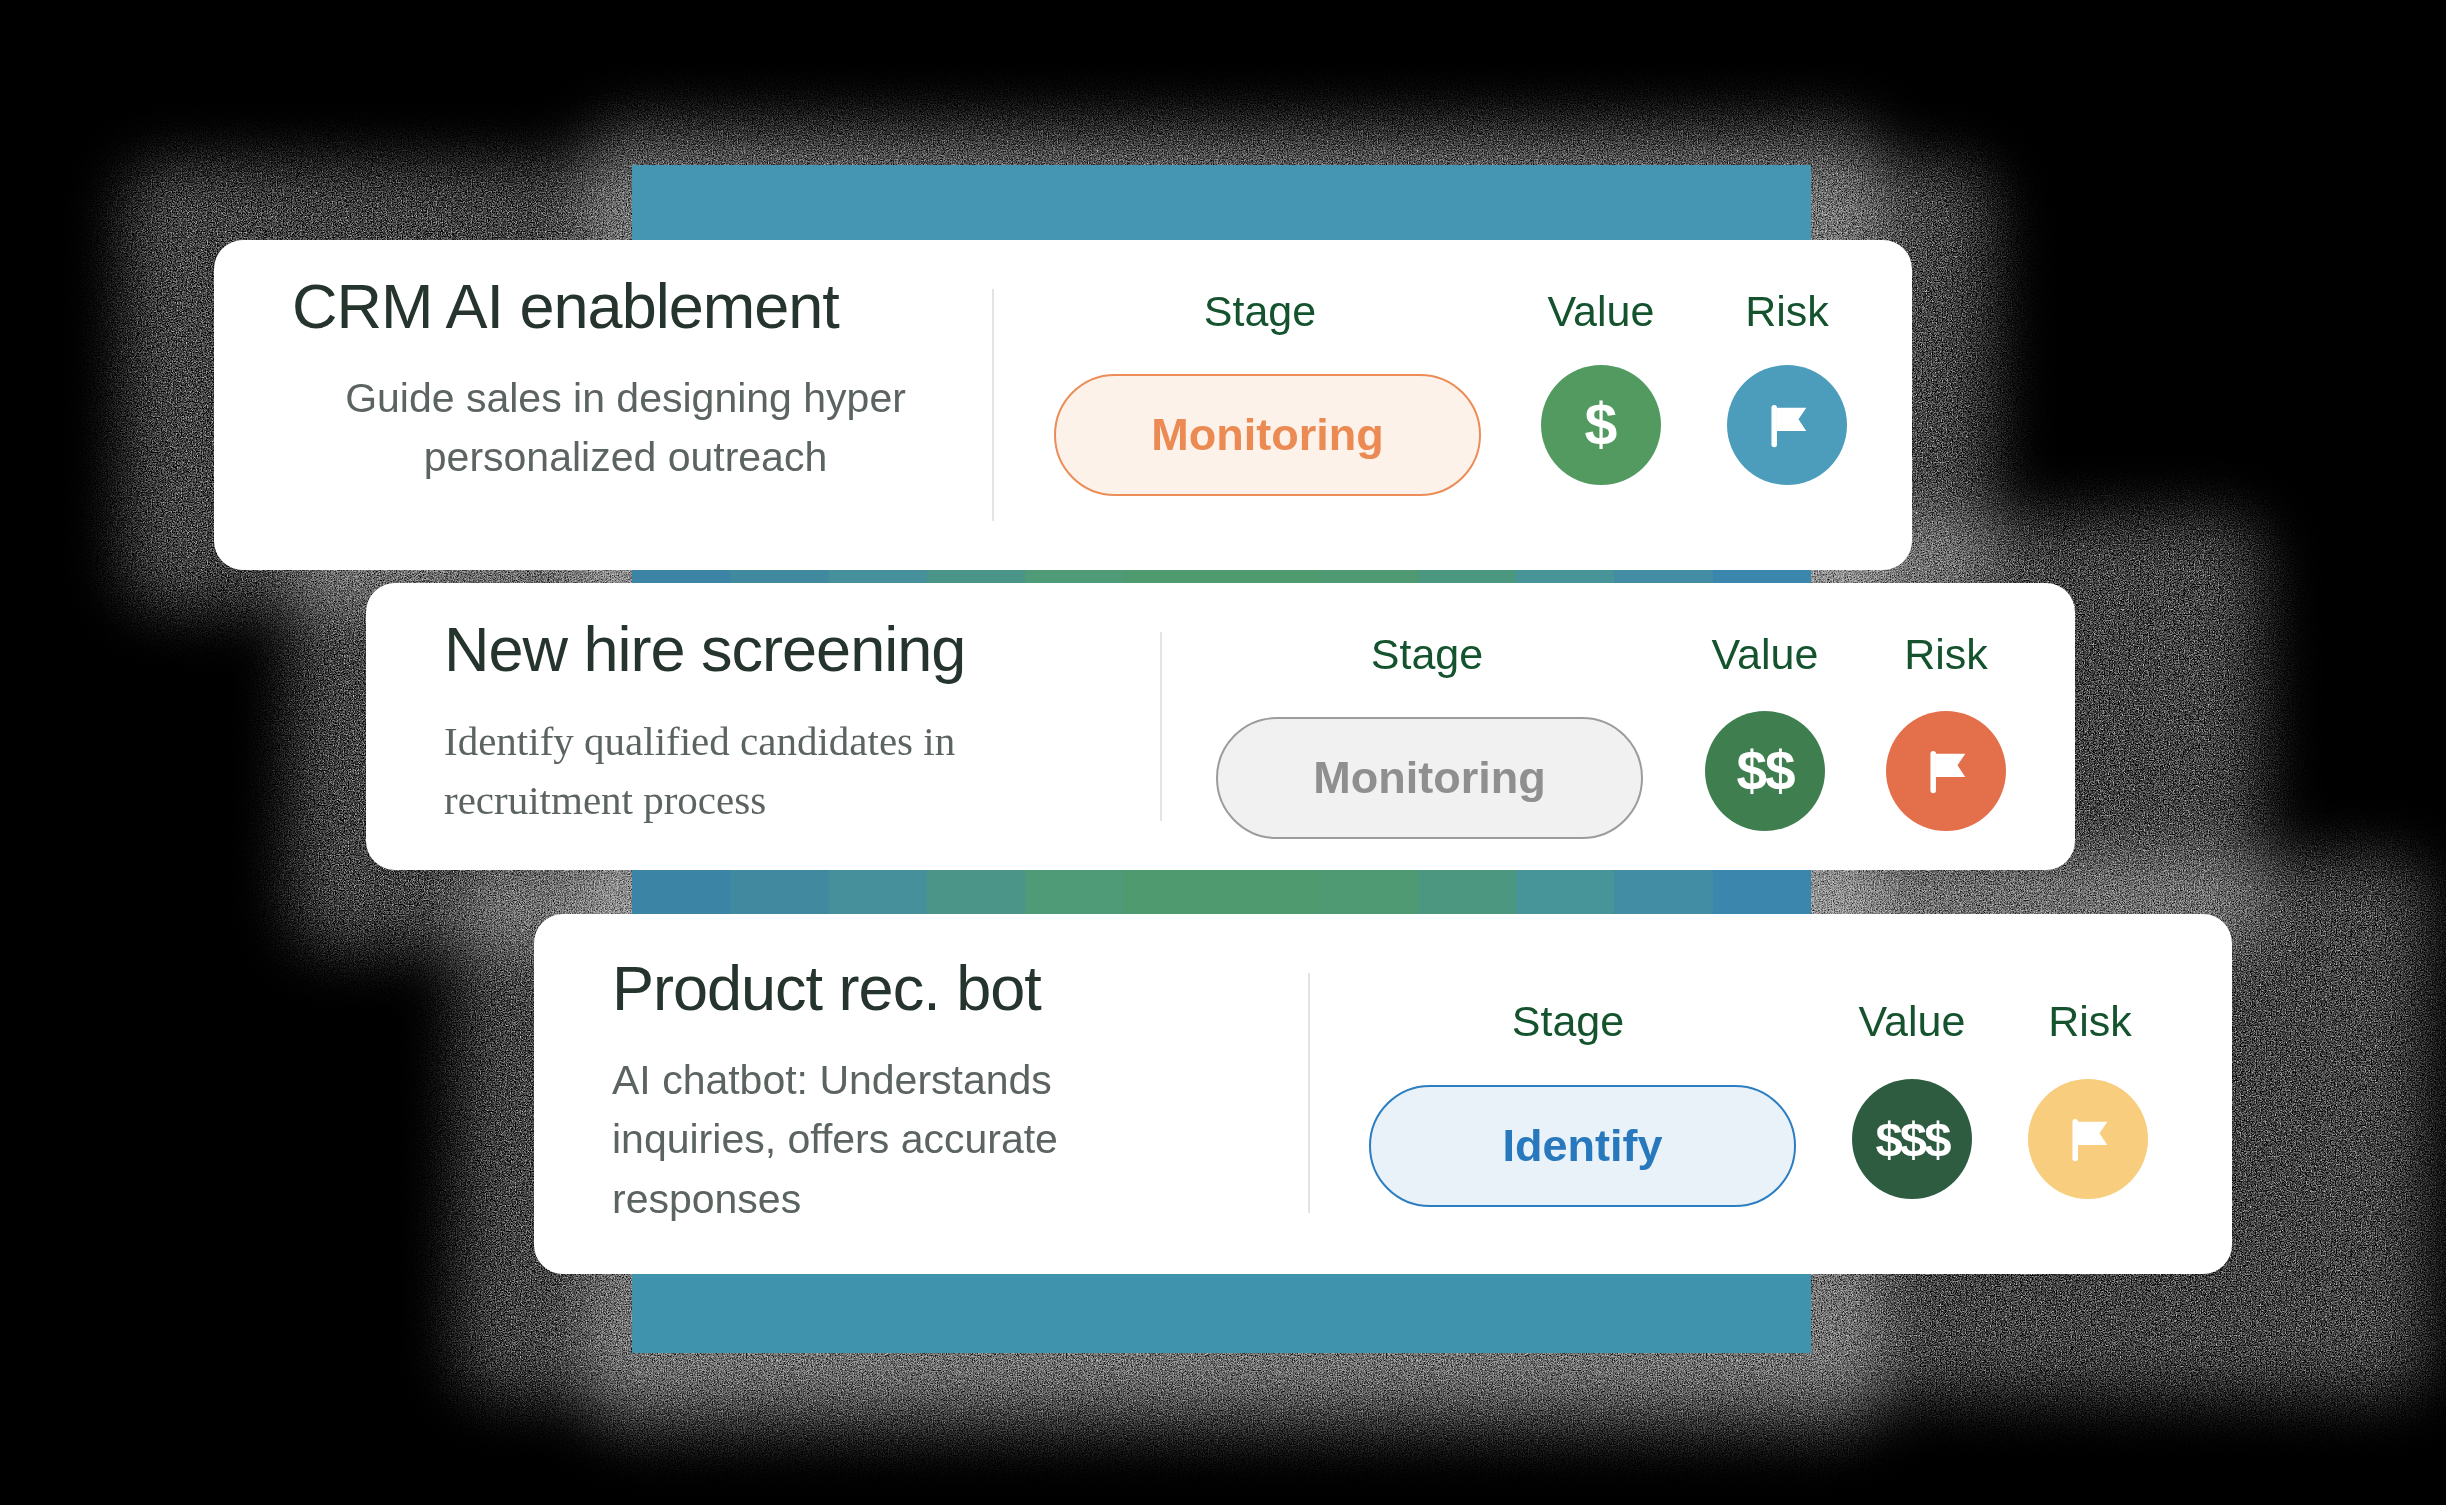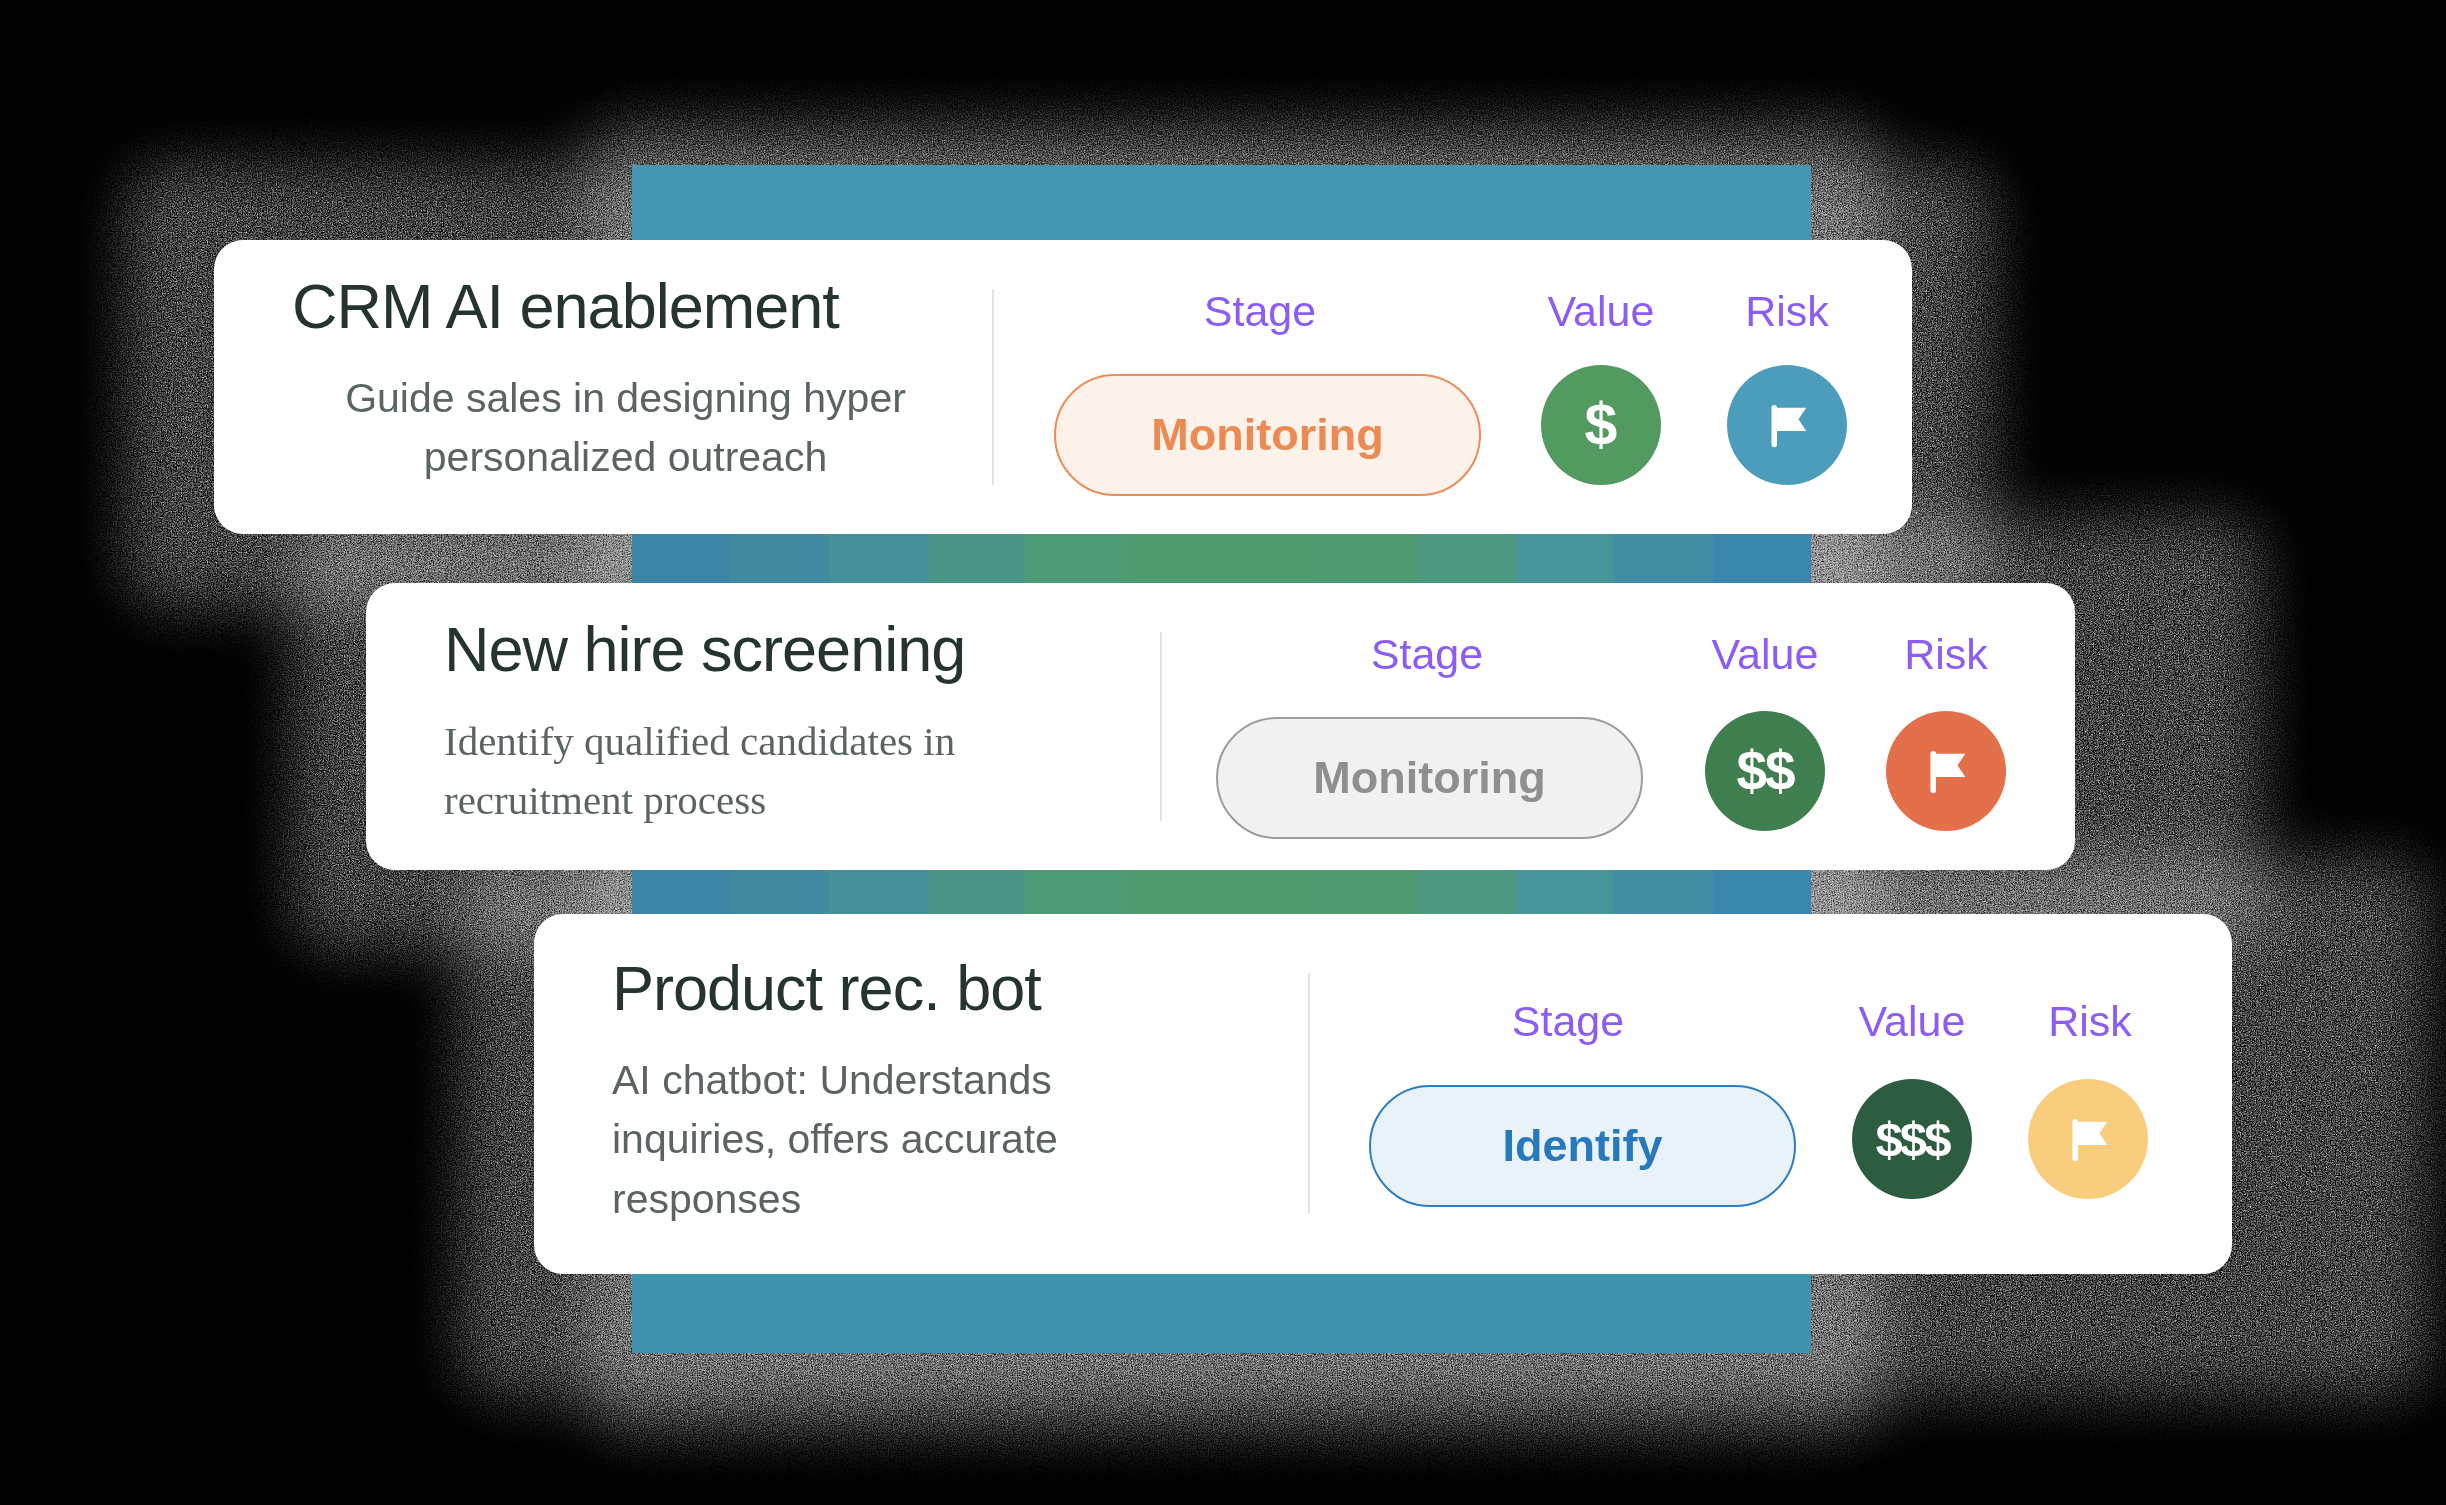--- a/index.html
+++ b/index.html
@@ -12,35 +12,35 @@
   .sh-band{left:586px;top:123px;width:1296px;height:1309px;}
   .sh-c1{left:125px;top:165px;width:1868px;height:443px;}
   .sh-c2{left:292px;top:518px;width:1970px;height:431px;}
   .sh-c3{left:459px;top:859px;width:1970px;height:537px;}
   
   .band{position:absolute;left:632px;top:165px;width:1179px;height:1188px;}
   .band-stripes{position:absolute;left:0;right:0;top:227px;height:863px;}
   .band-bottom{position:absolute;left:0;right:0;bottom:0;height:147px;}
   
   .card{position:absolute;background:#fff;border-radius:29px;}
-  .c1{left:214px;top:240px;width:1698px;height:294px;}
+  .c1{left:214px;top:240px;width:1698px;height:330px;}
   .c2{left:366px;top:583px;width:1709px;height:287px;}
   .c3{left:534px;top:914px;width:1698px;height:360px;}
   .title{position:absolute;left:78px;top:29px;font-size:63px;line-height:1.2;
          color:#25342d;letter-spacing:-1px;}
   .c3 .title{top:37px;}
   .desc{position:absolute;left:78px;font-size:41px;line-height:1.45;color:#5c6460;}
   .c1 .desc{top:129px;width:667px;text-align:center;}
   .c2 .desc{top:129px;width:706px;font-family:Liberation Serif, serif;}
   .c3 .desc{top:137px;width:568px;}
   .divider{position:absolute;width:2px;background:#e3e3e3;top:49px;bottom:49px;}
   .c1 .divider{left:778px;}
   .c2 .divider{left:794px;}
   .c3 .divider{left:774px;top:59px;bottom:61px;}
-  .col-label{position:absolute;font-size:43px;color:#8b5cf6;
+  .col-label{position:absolute;font-size:43px;color:#14532d;
              transform:translateX(-50%);white-space:nowrap;}
   .c1 .col-label,.c2 .col-label{top:47px;}
   .c3 .col-label{top:83px;}
   .c1 .lbl-stage{left:1046px;}.c1 .lbl-value{left:1387px;}.c1 .lbl-risk{left:1573px;}
   .c2 .lbl-stage{left:1061px;}.c2 .lbl-value{left:1399px;}.c2 .lbl-risk{left:1580px;}
   .c3 .lbl-stage{left:1034px;}.c3 .lbl-value{left:1378px;}.c3 .lbl-risk{left:1556px;}
   .pill{position:absolute;width:427px;height:122px;border:2.9px solid;border-radius:69px;
         box-sizing:border-box;display:flex;align-items:center;justify-content:center;
         font-size:45px;font-weight:bold;}
   .c1 .pill{left:840px;top:134px;}

